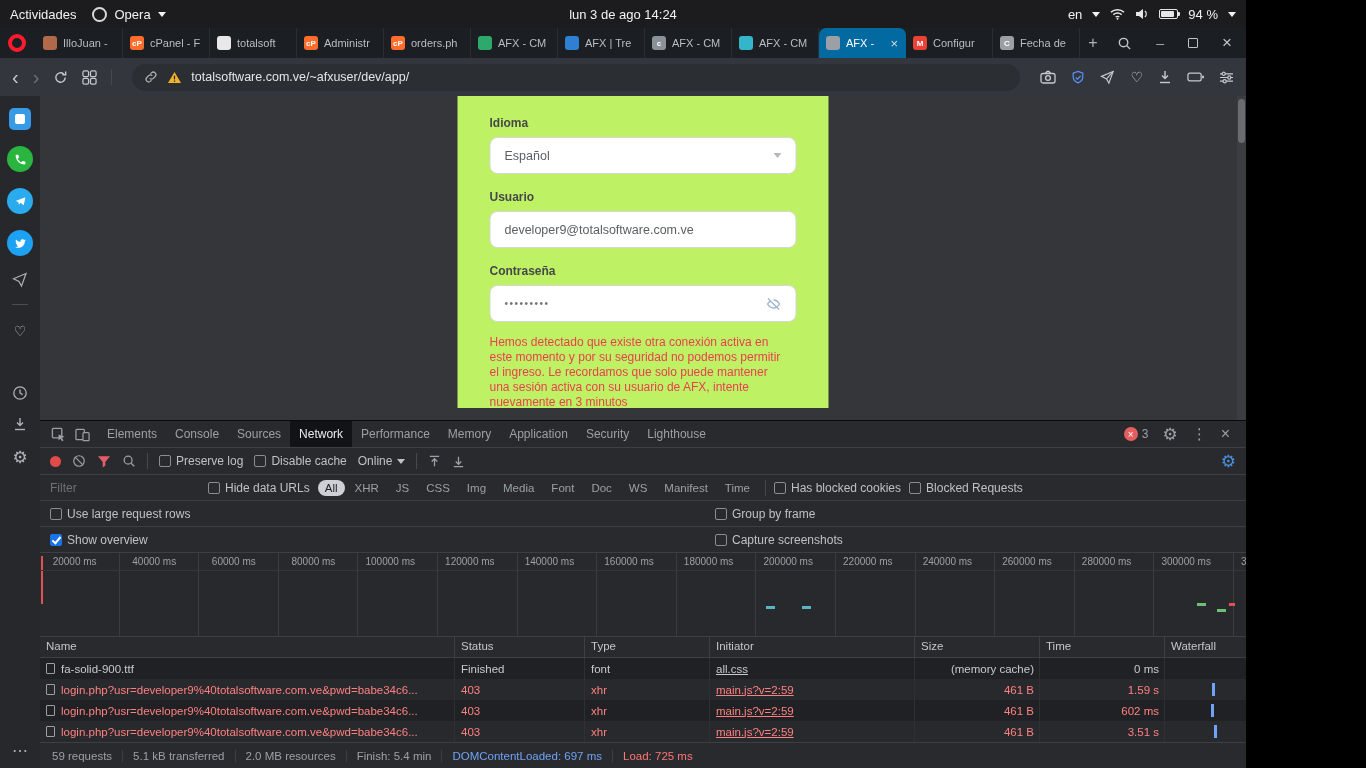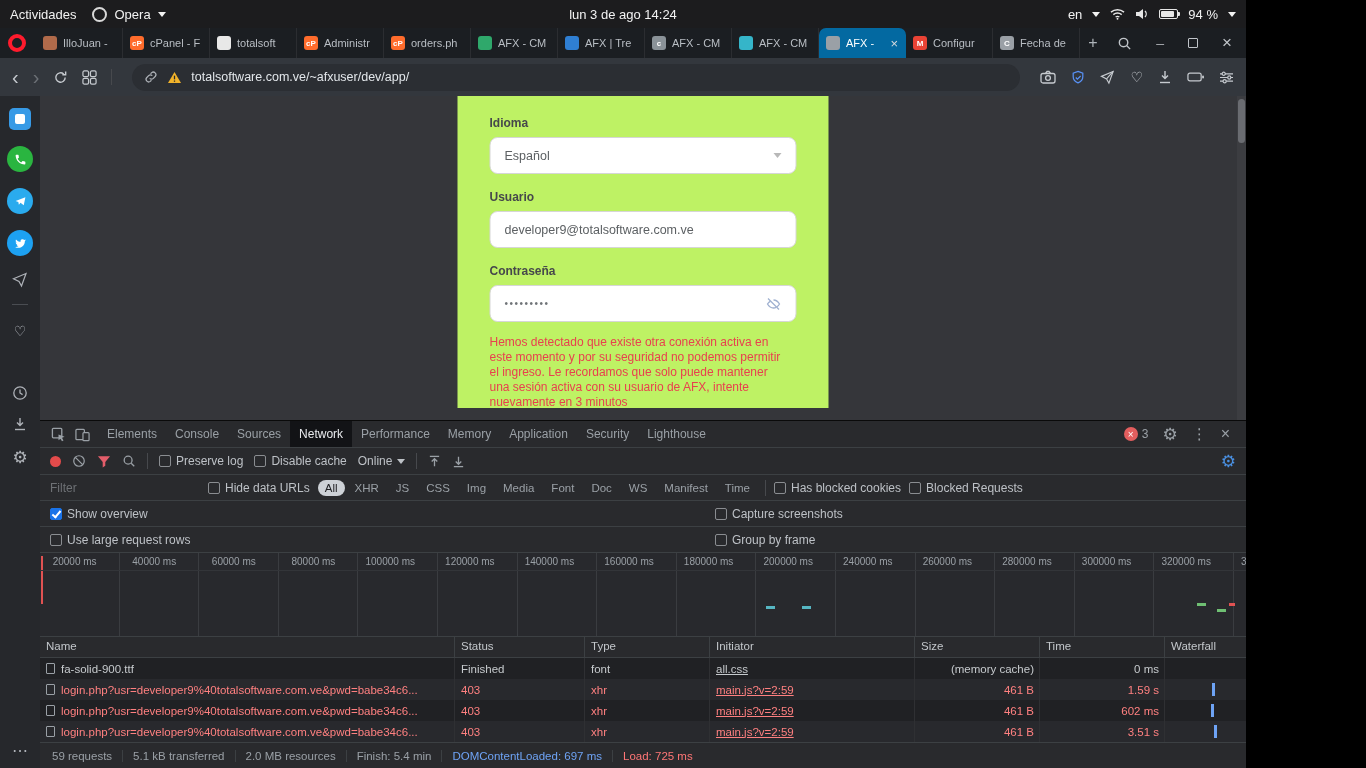--- a/index.html
+++ b/index.html
@@ -539,52 +539,53 @@
             <span class="cbbox"></span>
             <span>Has blocked cookies</span>
           </span>
           <span class="cb">
             <span class="cbbox"></span>
             <span>Blocked Requests</span>
           </span>
         </div>
 
         <div class="optrow">
+          <span class="cb optcol1">
+            <span class="cbbox"></span>
+            <span>Use large request rows</span>
+          </span>
+          <span class="cb">
+            <span class="cbbox"></span>
+            <span>Group by frame</span>
+          </span>
+        </div>
+        <div class="optrow">
           <span class="cb checked optcol1">
             <span class="cbbox"></span>
             <span>Show overview</span>
           </span>
           <span class="cb">
             <span class="cbbox"></span>
             <span>Capture screenshots</span>
-          </span>
-        </div>
-        <div class="optrow">
-          <span class="cb optcol1">
-            <span class="cbbox"></span>
-            <span>Use large request rows</span>
-          </span>
-          <span class="cb">
-            <span class="cbbox"></span>
-            <span>Group by frame</span>
           </span>
         </div>
 
         <div class="overview">
 
         <span class="tickseg">20000 ms</span>
             <span class="tickseg">40000 ms</span>
             <span class="tickseg">60000 ms</span>
             <span class="tickseg">80000 ms</span>
             <span class="tickseg">100000 ms</span>
             <span class="tickseg">120000 ms</span>
             <span class="tickseg">140000 ms</span>
             <span class="tickseg">160000 ms</span>
             <span class="tickseg">180000 ms</span>
             <span class="tickseg">200000 ms</span>
+            <span class="tickseg">220000 ms</span>
             <span class="tickseg">240000 ms</span>
             <span class="tickseg">260000 ms</span>
             <span class="tickseg">280000 ms</span>
             <span class="tickseg">300000 ms</span>
             <span class="tickseg">320000 ms</span>
             <span class="tickseg">340000 ms</span>
             <div class="marks">
               <i class="mark" style="left: 1px; top: 3px; width: 2px; height: 48px; background-color: rgb(224, 82, 82);"></i>
               <i class="mark" style="left: 60.2%; top: 53px; width: 9px; height: 3px; background-color: rgb(86, 182, 194);"></i>
               <i class="mark" style="left: 63.2%; top: 53px; width: 9px; height: 3px; background-color: rgb(86, 182, 194);"></i>

